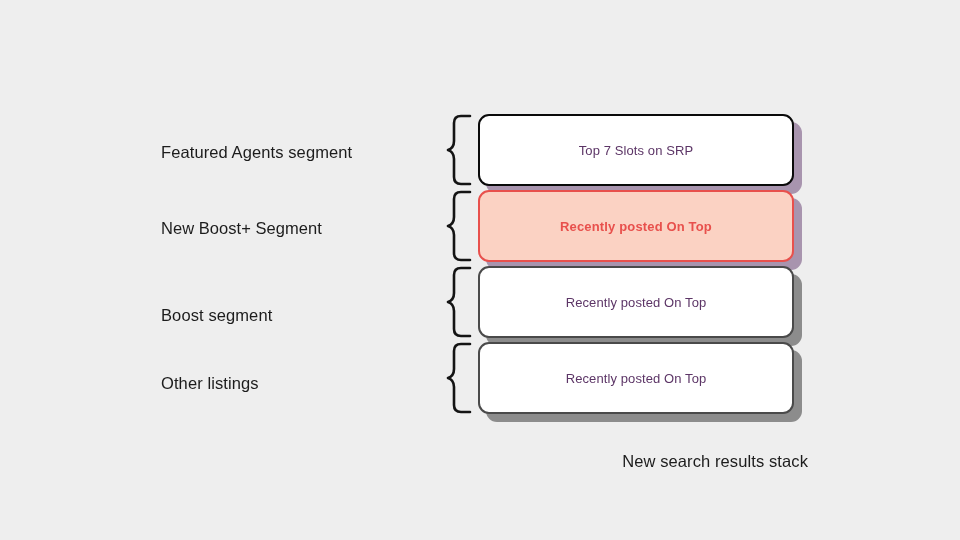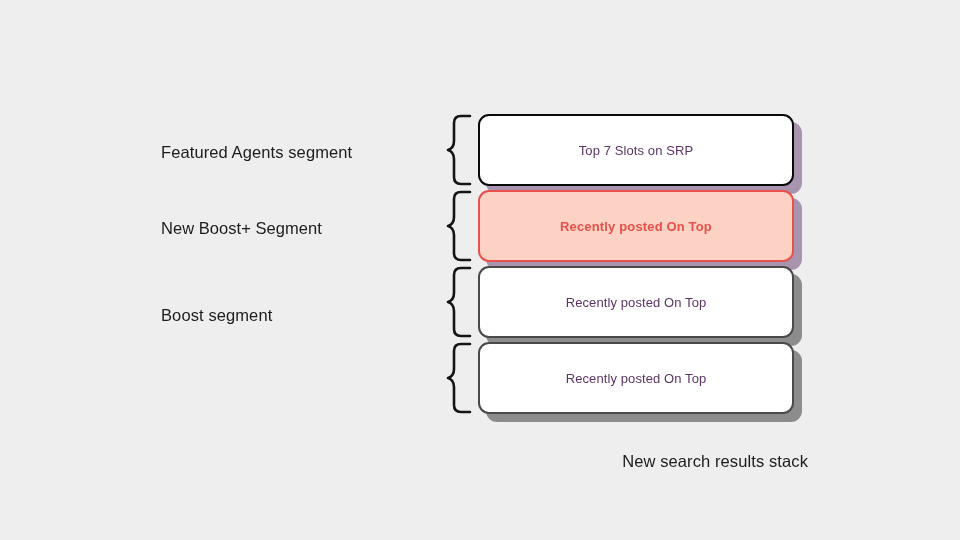--- a/index.html
+++ b/index.html
@@ -115,20 +115,21 @@
 </style>
 </head>
 <body>
 
 <div id="stage">
 
   <div id="labels">
     <div class="seg-label row0">Featured Agents segment</div>
     <div class="seg-label row1 is-bold">New Boost+ Segment</div>
     <div class="seg-label row2">Boost segment</div>
+    <div class="seg-label row3">Other listings</div>
   </div>
 
   <div id="braces">
     <svg width="32" height="320" viewBox="0 0 32 320" fill="none">
       <g stroke="#141414" stroke-width="2.6" stroke-linecap="round" stroke-linejoin="round" fill="none">
 
         <path d="M26 6 H17 Q10 6 10 13 V31 Q10 38 4 40 Q10 42 10 49 V67 Q10 74 17 74 H26"></path>
 
         <path d="M26 82 H17 Q10 82 10 89 V107 Q10 114 4 116 Q10 118 10 125 V143 Q10 150 17 150 H26"></path>
 

